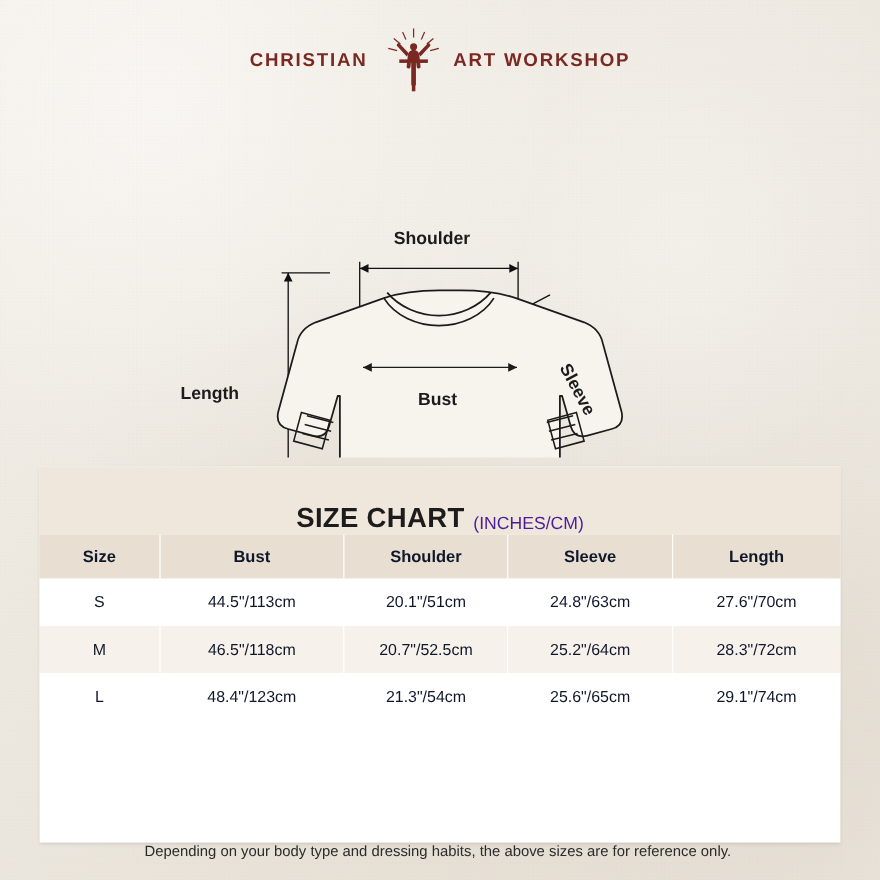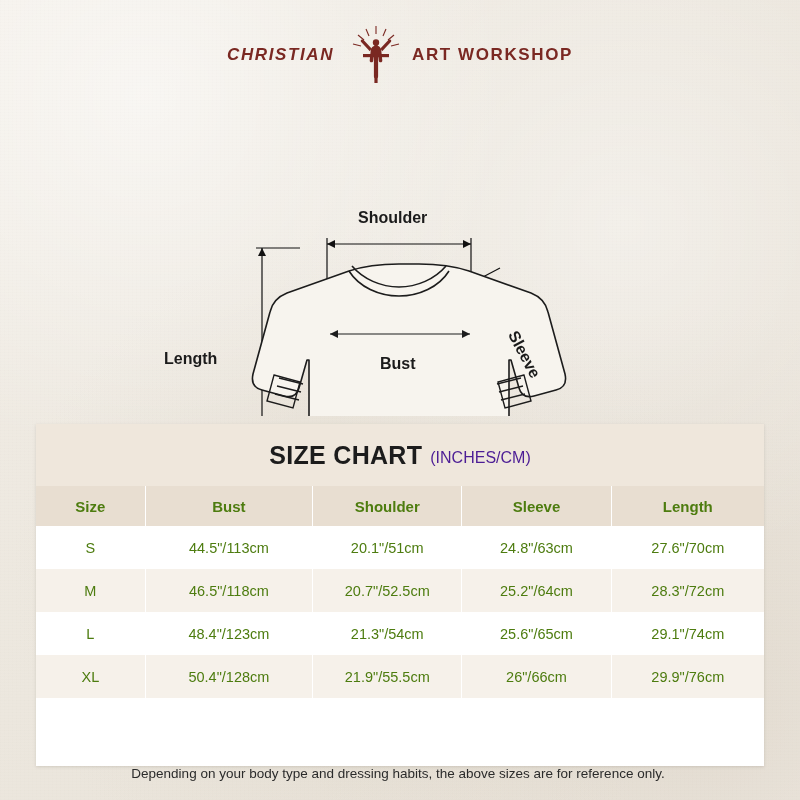--- a/index.html
+++ b/index.html
@@ -45,21 +45,21 @@
     align-items: center;
     justify-content: center;
   }
   .brand-text {
     color: #7a2822;
     font-size: 17px;
     letter-spacing: 1.6px;
     font-weight: bold;
     white-space: nowrap;
   }
-  .brand-left { margin-right: 10px; font-style: italic; }
+  .brand-left { margin-right: 10px; }
   .brand-right { margin-left: 4px; }
   .brand-logo {
     width: 64px;
     height: 64px;
     position: relative;
     flex: 0 0 auto;
   }
 
   
   .illustration {
@@ -92,21 +92,21 @@
     top: 424px;
     width: 728px;
     height: 342px;
     background: #ffffff;
     box-shadow: 0 1px 3px rgba(120,110,95,0.22);
   }
   .card-title {
     height: 62px;
     background: #efe7dc;
     display: flex;
-    align-items: center;
+    align-items: flex-end;
     justify-content: center;
     gap: 8px;
   }
   .card-title .main {
     font-size: 25px;
     font-weight: bold;
     color: #1c1c1c;
     letter-spacing: 0.3px;
   }
   .card-title .sub {
@@ -117,21 +117,21 @@
   }
   table.size-table {
     width: 100%;
     border-collapse: collapse;
     table-layout: fixed;
   }
   table.size-table th,
   table.size-table td {
     text-align: center;
     font-size: 14.5px;
-    color: #4d7c0f;
+    color: #0f172a;
     height: 43px;
     border-right: 1px solid #ffffff;
     padding: 0;
   }
   table.size-table th:last-child,
   table.size-table td:last-child { border-right: none; }
   table.size-table thead th {
     background: #e8ded1;
     font-weight: bold;
     font-size: 15px;
@@ -311,25 +311,18 @@
           <td>25.2"/64cm</td>
           <td>28.3"/72cm</td>
         </tr>
         <tr>
           <td>L</td>
           <td>48.4"/123cm</td>
           <td>21.3"/54cm</td>
           <td>25.6"/65cm</td>
           <td>29.1"/74cm</td>
         </tr>
-        <tr>
-          <td>XL</td>
-          <td>50.4"/128cm</td>
-          <td>21.9"/55.5cm</td>
-          <td>26"/66cm</td>
-          <td>29.9"/76cm</td>
-        </tr>
       </tbody>
     </table>
   </div>
 
   <div class="footnote">Depending on your body type and dressing habits, the above sizes are for reference only.</div>
 </div>
 
 </body></html>

